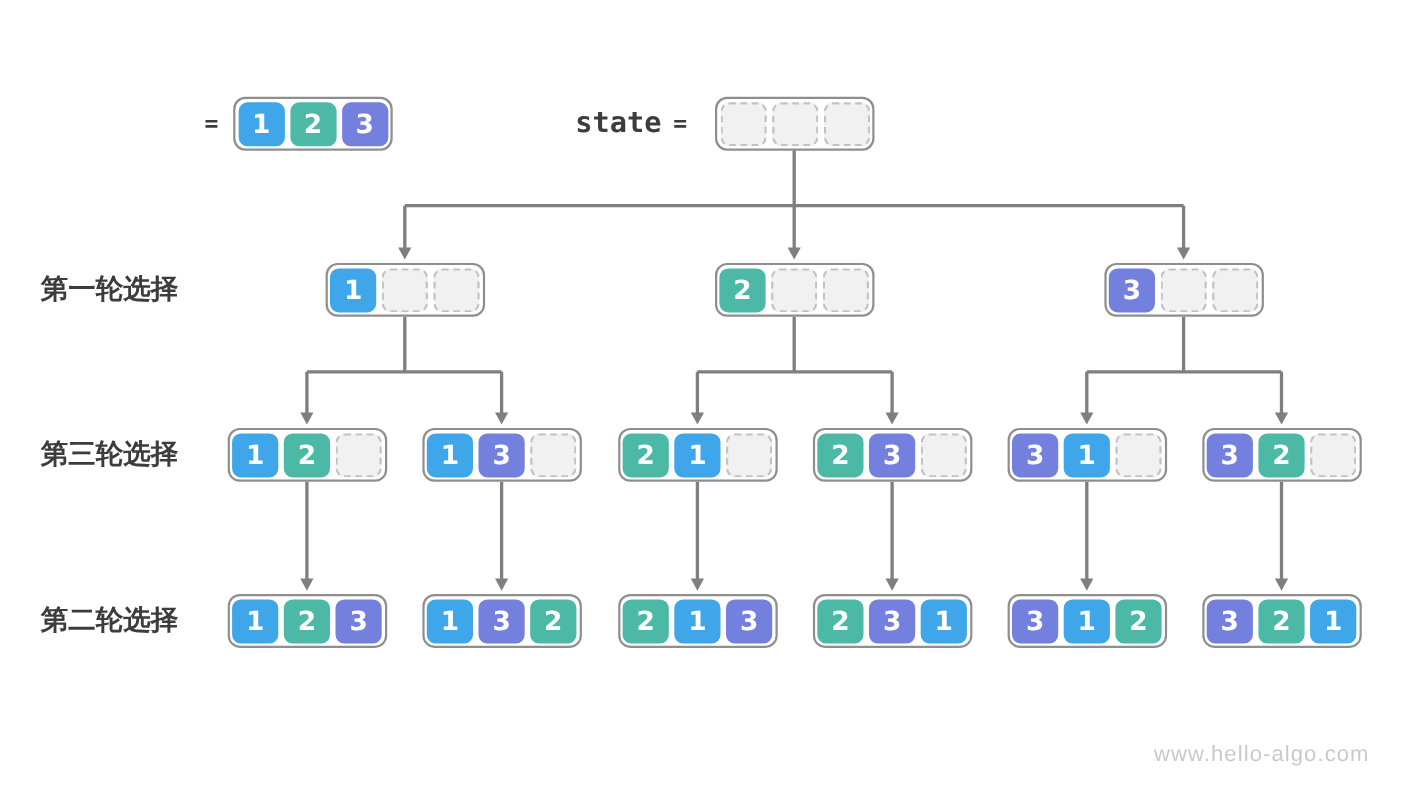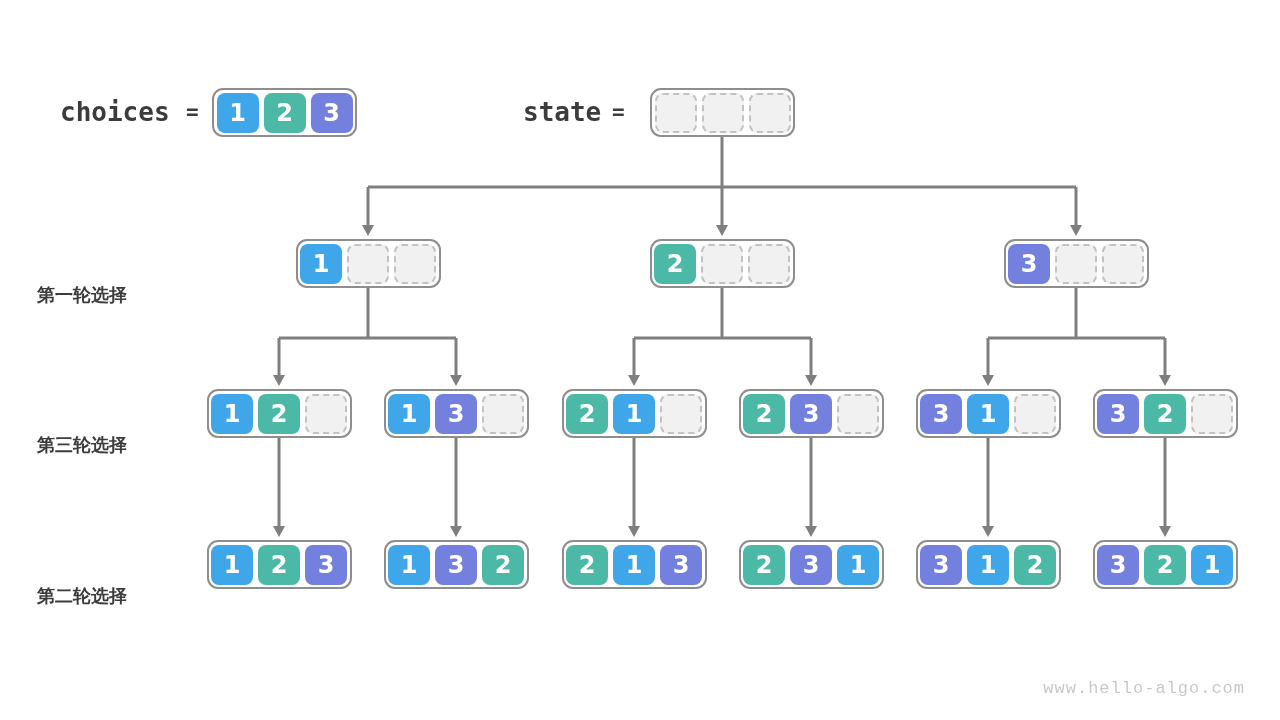--- a/index.html
+++ b/index.html
@@ -25,27 +25,27 @@
     box-sizing:border-box;
   }
   .cell{
     width:42px;height:40px;border-radius:8px;box-sizing:border-box;
     display:flex;align-items:center;justify-content:center;
     font-family:"DejaVu Sans","Liberation Sans",sans-serif;
     font-weight:700;font-size:24px;color:#ffffff;
   }
   .cell.empty{background:var(--empty-fill);border:2px dashed var(--empty-border);}
   .row-label{
-    position:absolute;left:37px;font-size:18px;font-weight:600;
-    color:var(--text-dark);line-height:27px;white-space:nowrap;margin-top:32px;
+    position:absolute;left:37px;font-size:25px;font-weight:600;
+    color:var(--text-dark);line-height:27px;white-space:nowrap;
   }
   .watermark{
     position:absolute;right:35px;bottom:22px;
-    font-family:Liberation Mono, monospace;
-    font-size:17px;color:var(--watermark);letter-spacing:1px;
+    font-family:Liberation Sans, sans-serif;
+    font-size:20px;color:var(--watermark);letter-spacing:1px;
   }
 </style>
 </head>
 <body>
 
 <div class="canvas">
 
   <svg class="connectors" id="connectors" viewBox="0 0 1280 720">
       <path d="M722 136V187M368 187H1076M368 187V228M722 187V228M1076 187V228M368 288V338M279 338H456M279 338V378M456 338V378M722 288V338M634 338H811M634 338V378M811 338V378M1076 288V338M988 338H1165M988 338V378M1165 338V378M279 438V529M456 438V529M634 438V529M811 438V529M988 438V529M1165 438V529" fill="none" stroke="#7F7F7F" stroke-width="3"></path>
       <polygon points="362,225 374,225 368,236" fill="#7F7F7F"></polygon>
@@ -58,21 +58,20 @@
       <polygon points="982,375 994,375 988,386" fill="#7F7F7F"></polygon>
       <polygon points="1159,375 1171,375 1165,386" fill="#7F7F7F"></polygon>
       <polygon points="273,526 285,526 279,537" fill="#7F7F7F"></polygon>
       <polygon points="450,526 462,526 456,537" fill="#7F7F7F"></polygon>
       <polygon points="628,526 640,526 634,537" fill="#7F7F7F"></polygon>
       <polygon points="805,526 817,526 811,537" fill="#7F7F7F"></polygon>
       <polygon points="982,526 994,526 988,537" fill="#7F7F7F"></polygon>
       <polygon points="1159,526 1171,526 1165,537" fill="#7F7F7F"></polygon>
     </svg>
 
-  <span class="toplabel" style="left:60px">choices</span>
   <span class="eq" style="left:186px">=</span>
   <div class="node" id="choices-node" style="left:212px;top:88px">
       <div class="cell" style="background: rgb(62, 166, 233);">1</div>
       <div class="cell" style="background: rgb(76, 185, 166);">2</div>
       <div class="cell" style="background: rgb(116, 128, 222);">3</div>
     </div>
 
   <span class="toplabel" style="left:523px">state</span>
   <span class="eq" style="left:612px">=</span>
   <div class="node" id="state-node" style="left:650px;top:88px">

